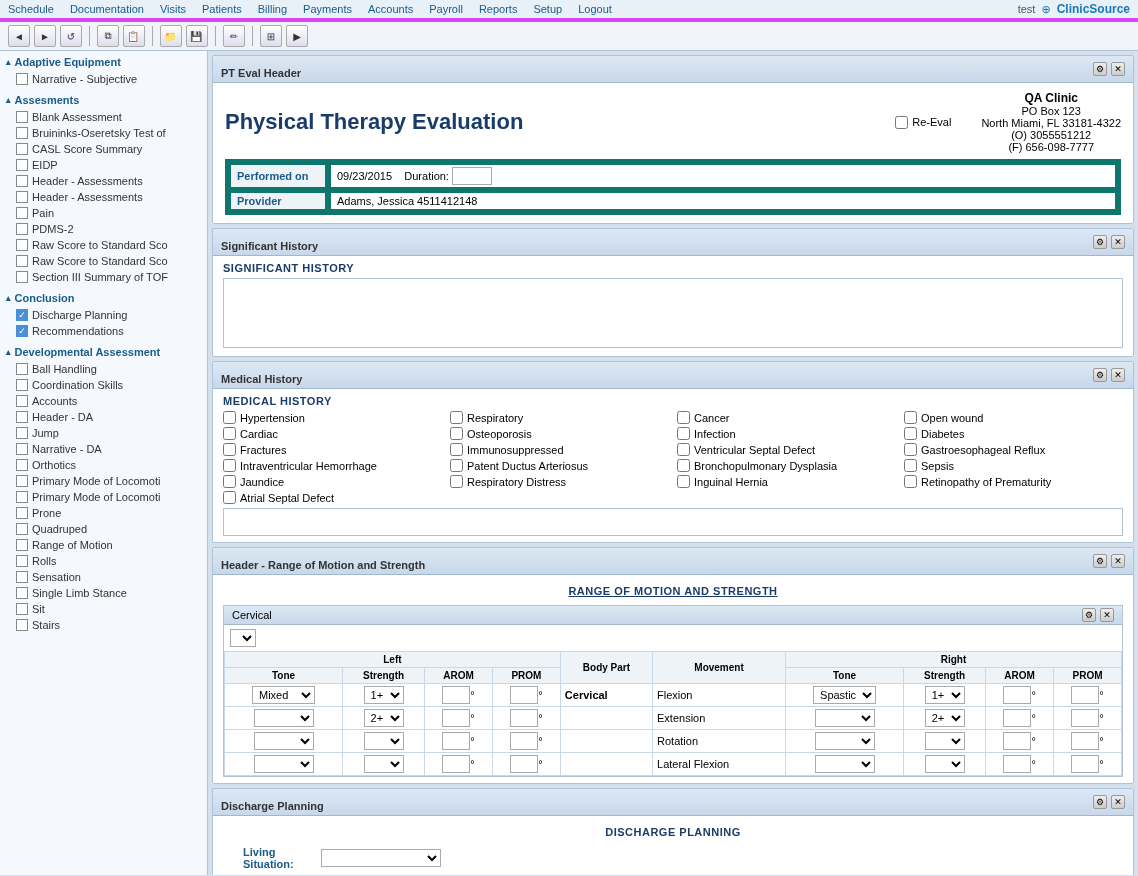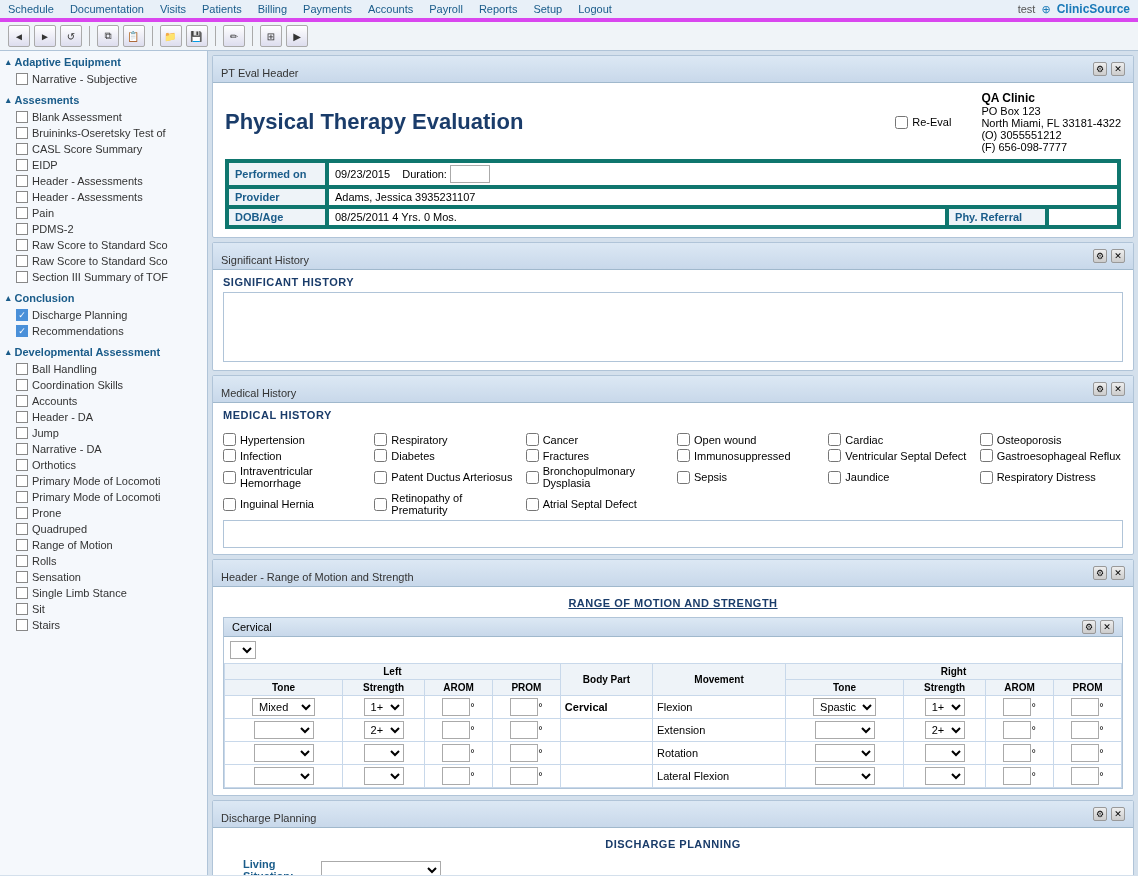--- a/index.html
+++ b/index.html
@@ -27,44 +27,44 @@
     .checkbox-icon { width: 12px; height: 12px; border: 1px solid #888; background: #fff; display: inline-flex; align-items: center; justify-content: center; font-size: 9px; flex-shrink: 0; }
     .checkbox-icon.checked { background: #4a90d9; border-color: #4a90d9; color: white; }
     .triangle { font-size: 9px; color: #1a5c8a; }
 
     
     .content-area { flex: 1; overflow-y: auto; padding: 4px; display: flex; flex-direction: column; gap: 4px; }
 
     
     .panel { background: white; border: 1px solid #b0c4d8; border-radius: 2px; }
     .panel-header { background: linear-gradient(#dce8f4, #c8d8ea); border-bottom: 1px solid #a0b8cc; padding: 3px 8px; display: flex; align-items: center; justify-content: space-between; font-size: 11px; color: #333; }
-    .panel-header-title { font-weight: normal; margin-top: 8px; }
+    .panel-header-title { font-weight: bold; margin-top: 8px; }
     .panel-controls { display: flex; gap: 4px; align-items: center; }
     .panel-ctrl-btn { width: 14px; height: 14px; background: linear-gradient(#eee, #ccc); border: 1px solid #999; border-radius: 2px; cursor: pointer; display: flex; align-items: center; justify-content: center; font-size: 9px; }
 
     
     .pt-eval-content { padding: 8px 12px; }
     .pt-eval-title-row { display: flex; align-items: center; justify-content: space-between; margin-bottom: 6px; }
     .pt-eval-title { font-size: 22px; font-weight: bold; color: #1a3c6a; }
     .re-eval-check { display: flex; gap: 4px; font-size: 11px; }
-    .clinic-info { text-align: left; font-size: 11px; }
+    .clinic-info { text-align: center; font-size: 11px; }
     .clinic-name { font-weight: bold; font-size: 12px; }
     .info-table { width: 100%; border-collapse: collapse; }
-    .info-table td { padding: 2px 6px; font-size: 11px; border: 4px solid #0f766e; }
+    .info-table td { padding: 2px 6px; font-size: 11px; border: 6px solid #0f766e; }
     .info-label { color: #1a5c8a; font-weight: bold; background: #eef3f8; width: 100px; }
     .info-input { background: #fff; }
 
     
     .sig-history-content { padding: 6px 10px; }
     .section-title { font-weight: bold; color: #1a3c6a; font-size: 11px; letter-spacing: 0.5px; margin-bottom: 4px; }
     .text-area-box { width: 100%; height: 70px; border: 1px solid #b0c4d8; background: #fff; resize: none; font-size: 11px; padding: 3px; }
 
     
     .med-history-content { padding: 6px 10px; }
-    .checkbox-grid { display: grid; grid-template-columns: 1fr 1fr 1fr 1fr 1fr 1fr; gap: 3px 8px; margin-top: 12px; }
+    .checkbox-grid { display: grid; grid-template-columns: 1fr 1fr 1fr 1fr; gap: 3px 8px; margin-top: 4px; }
     .checkbox-item { display: flex; align-items: center; gap: 4px; font-size: 11px; }
 
     
     .rom-content { padding: 6px 10px; }
     .cervical-section { border: 1px solid #b0c4d8; margin-top: 4px; }
     .cervical-header { background: linear-gradient(#dce8f4, #c8d8ea); border-bottom: 1px solid #a0b8cc; padding: 2px 8px; display: flex; align-items: center; justify-content: space-between; font-size: 11px; }
     .cervical-dropdown { margin: 4px 6px; }
     select { font-size: 11px; padding: 1px 2px; border: 1px solid #aaa; background: #fff; }
     .rom-table { width: 100%; border-collapse: collapse; font-size: 11px; }
     .rom-table th { background: #eef3f8; border: 1px solid #c8d8ea; padding: 2px 4px; text-align: center; font-size: 10px; }
@@ -315,27 +315,21 @@
             <td class="info-label">Performed on</td>
             <td class="info-input" colspan="3">
               <span>09/23/2015</span>
               &nbsp;&nbsp;
               <span>Duration:</span>
               <input type="text" class="inline-input-sm" style="">
             </td>
           </tr>
           <tr>
             <td class="info-label">Provider</td>
-            <td class="info-input" colspan="3">Adams, Jessica  3935231107</td>
-          </tr>
-          <tr>
-            <td class="info-label">DOB/Age</td>
-            <td class="info-input">08/25/2011  4 Yrs. 0 Mos.</td>
-            <td class="info-label">Phy. Referral</td>
-            <td class="info-input"></td>
+            <td class="info-input" colspan="3">Adams, Jessica  4511412148</td>
           </tr>
         </tbody>
           </table>
       </div>
     </div>
 
     <div class="panel">
       <div class="panel-header">
         <span class="panel-header-title">Significant History</span>
         <div class="panel-controls">

